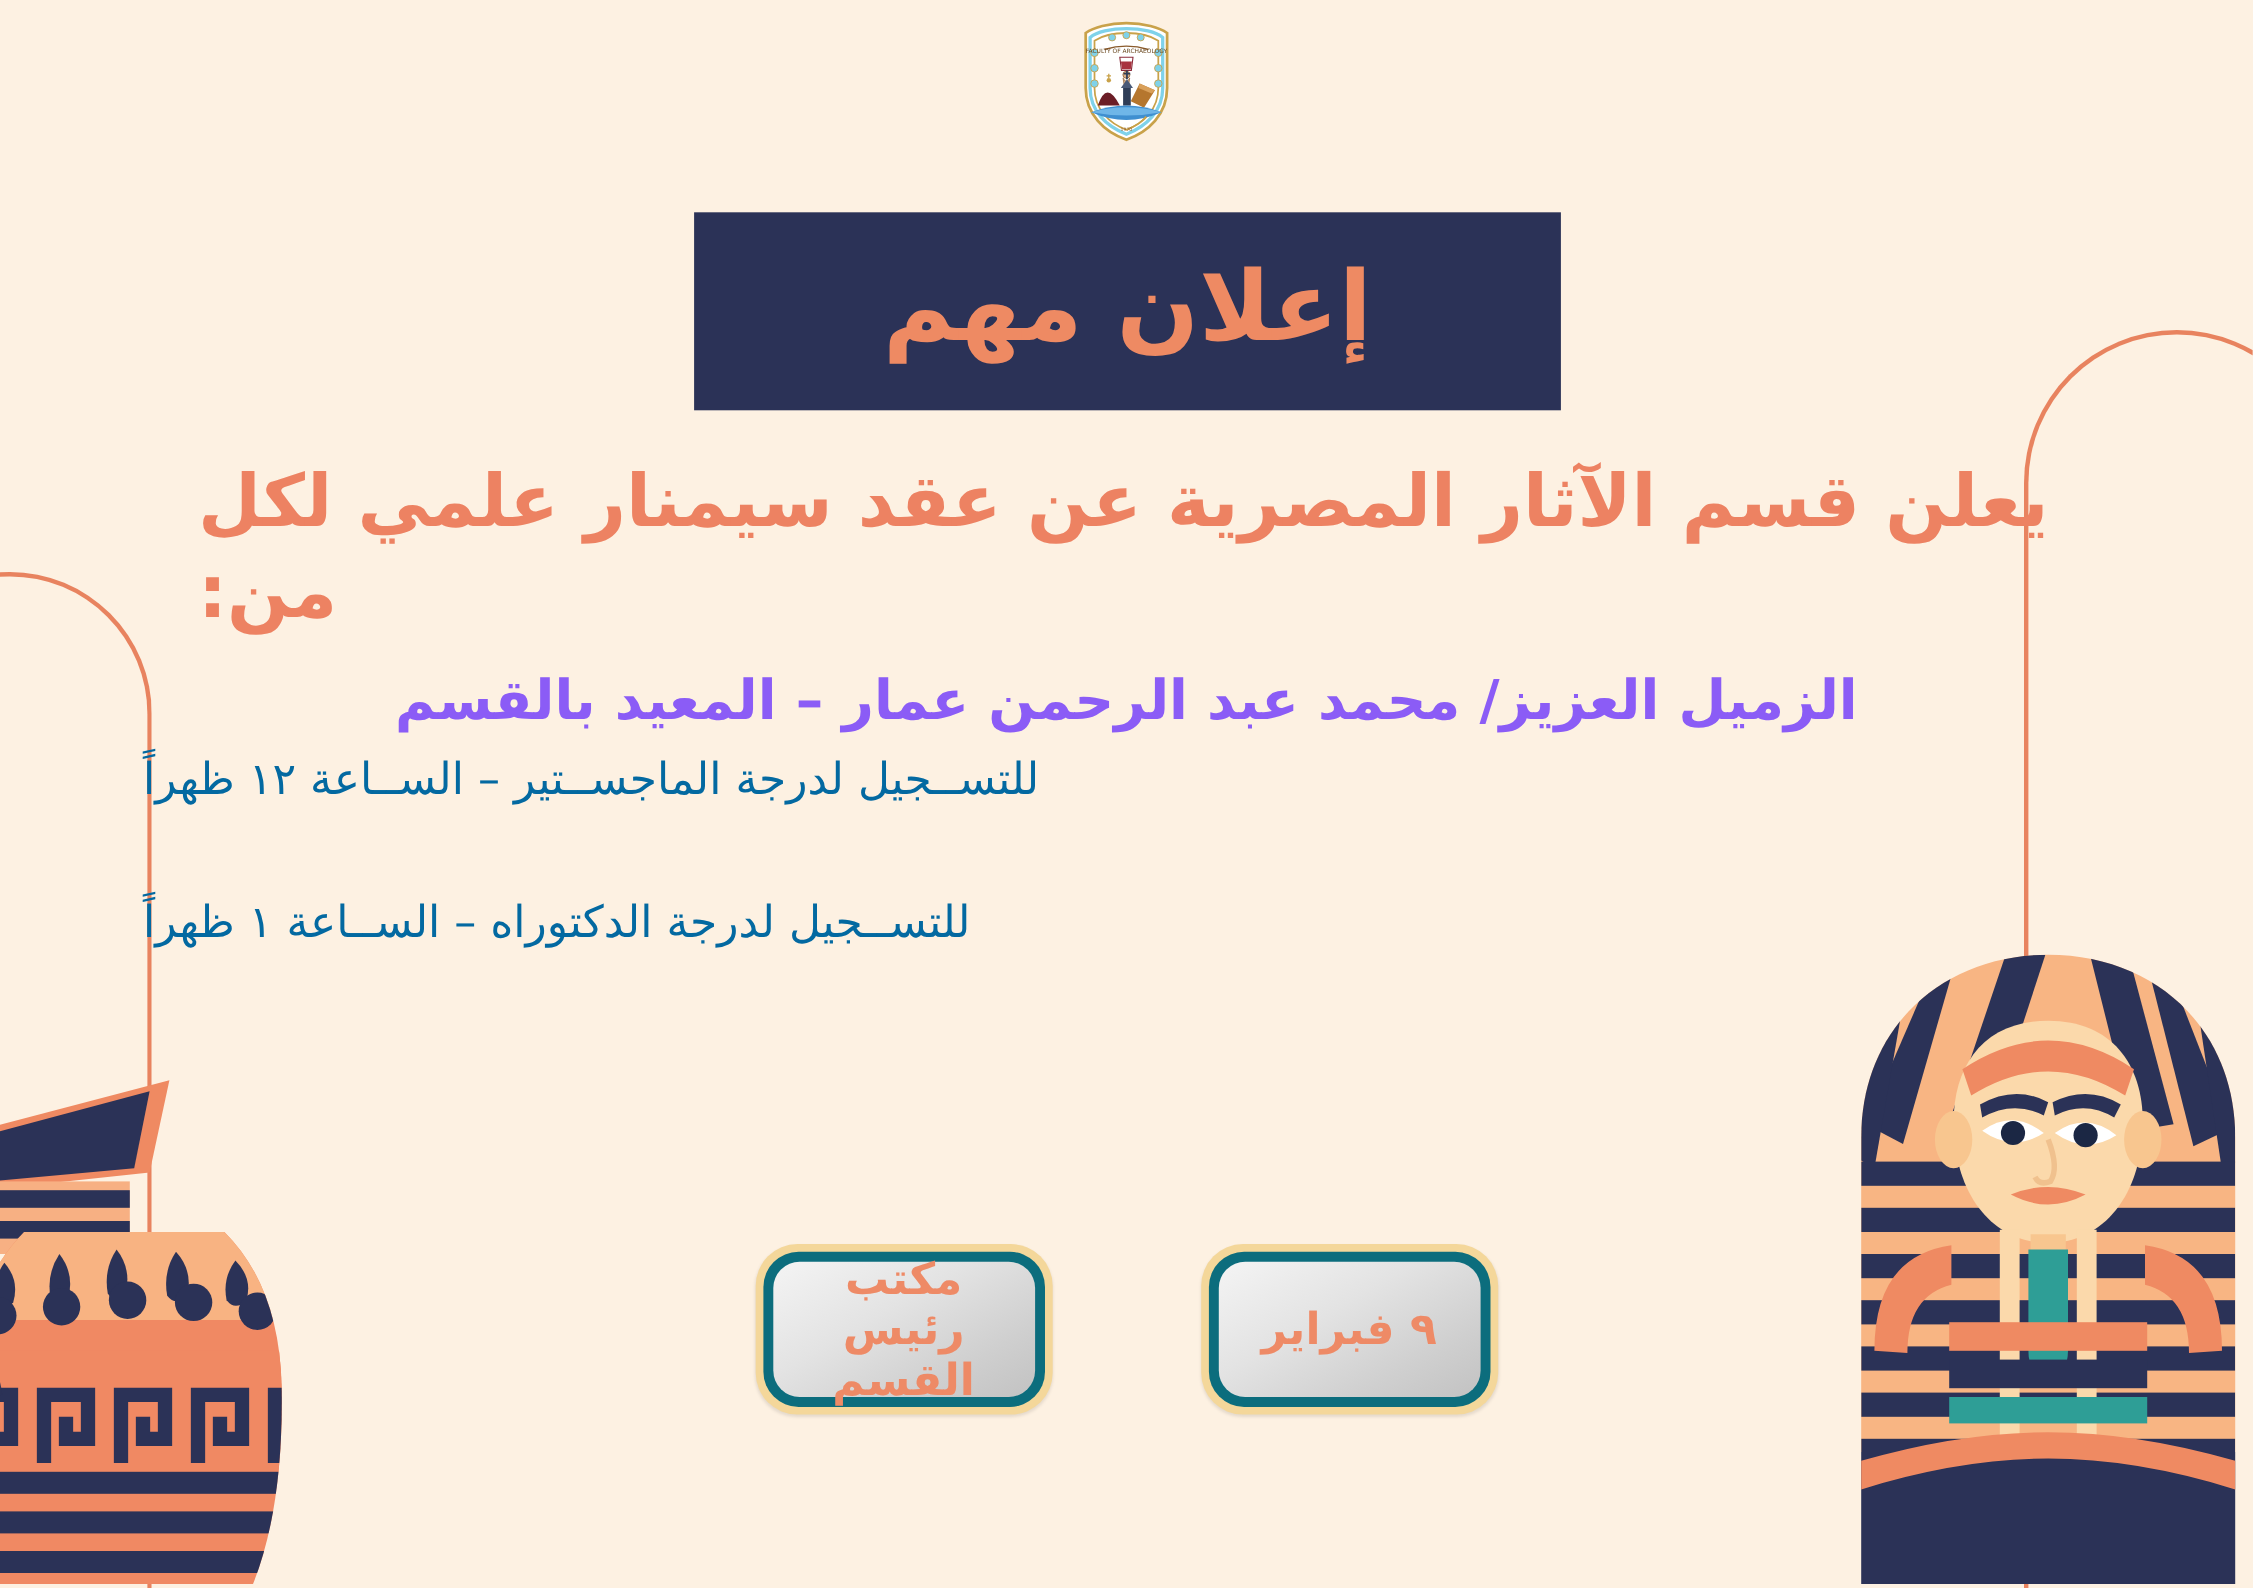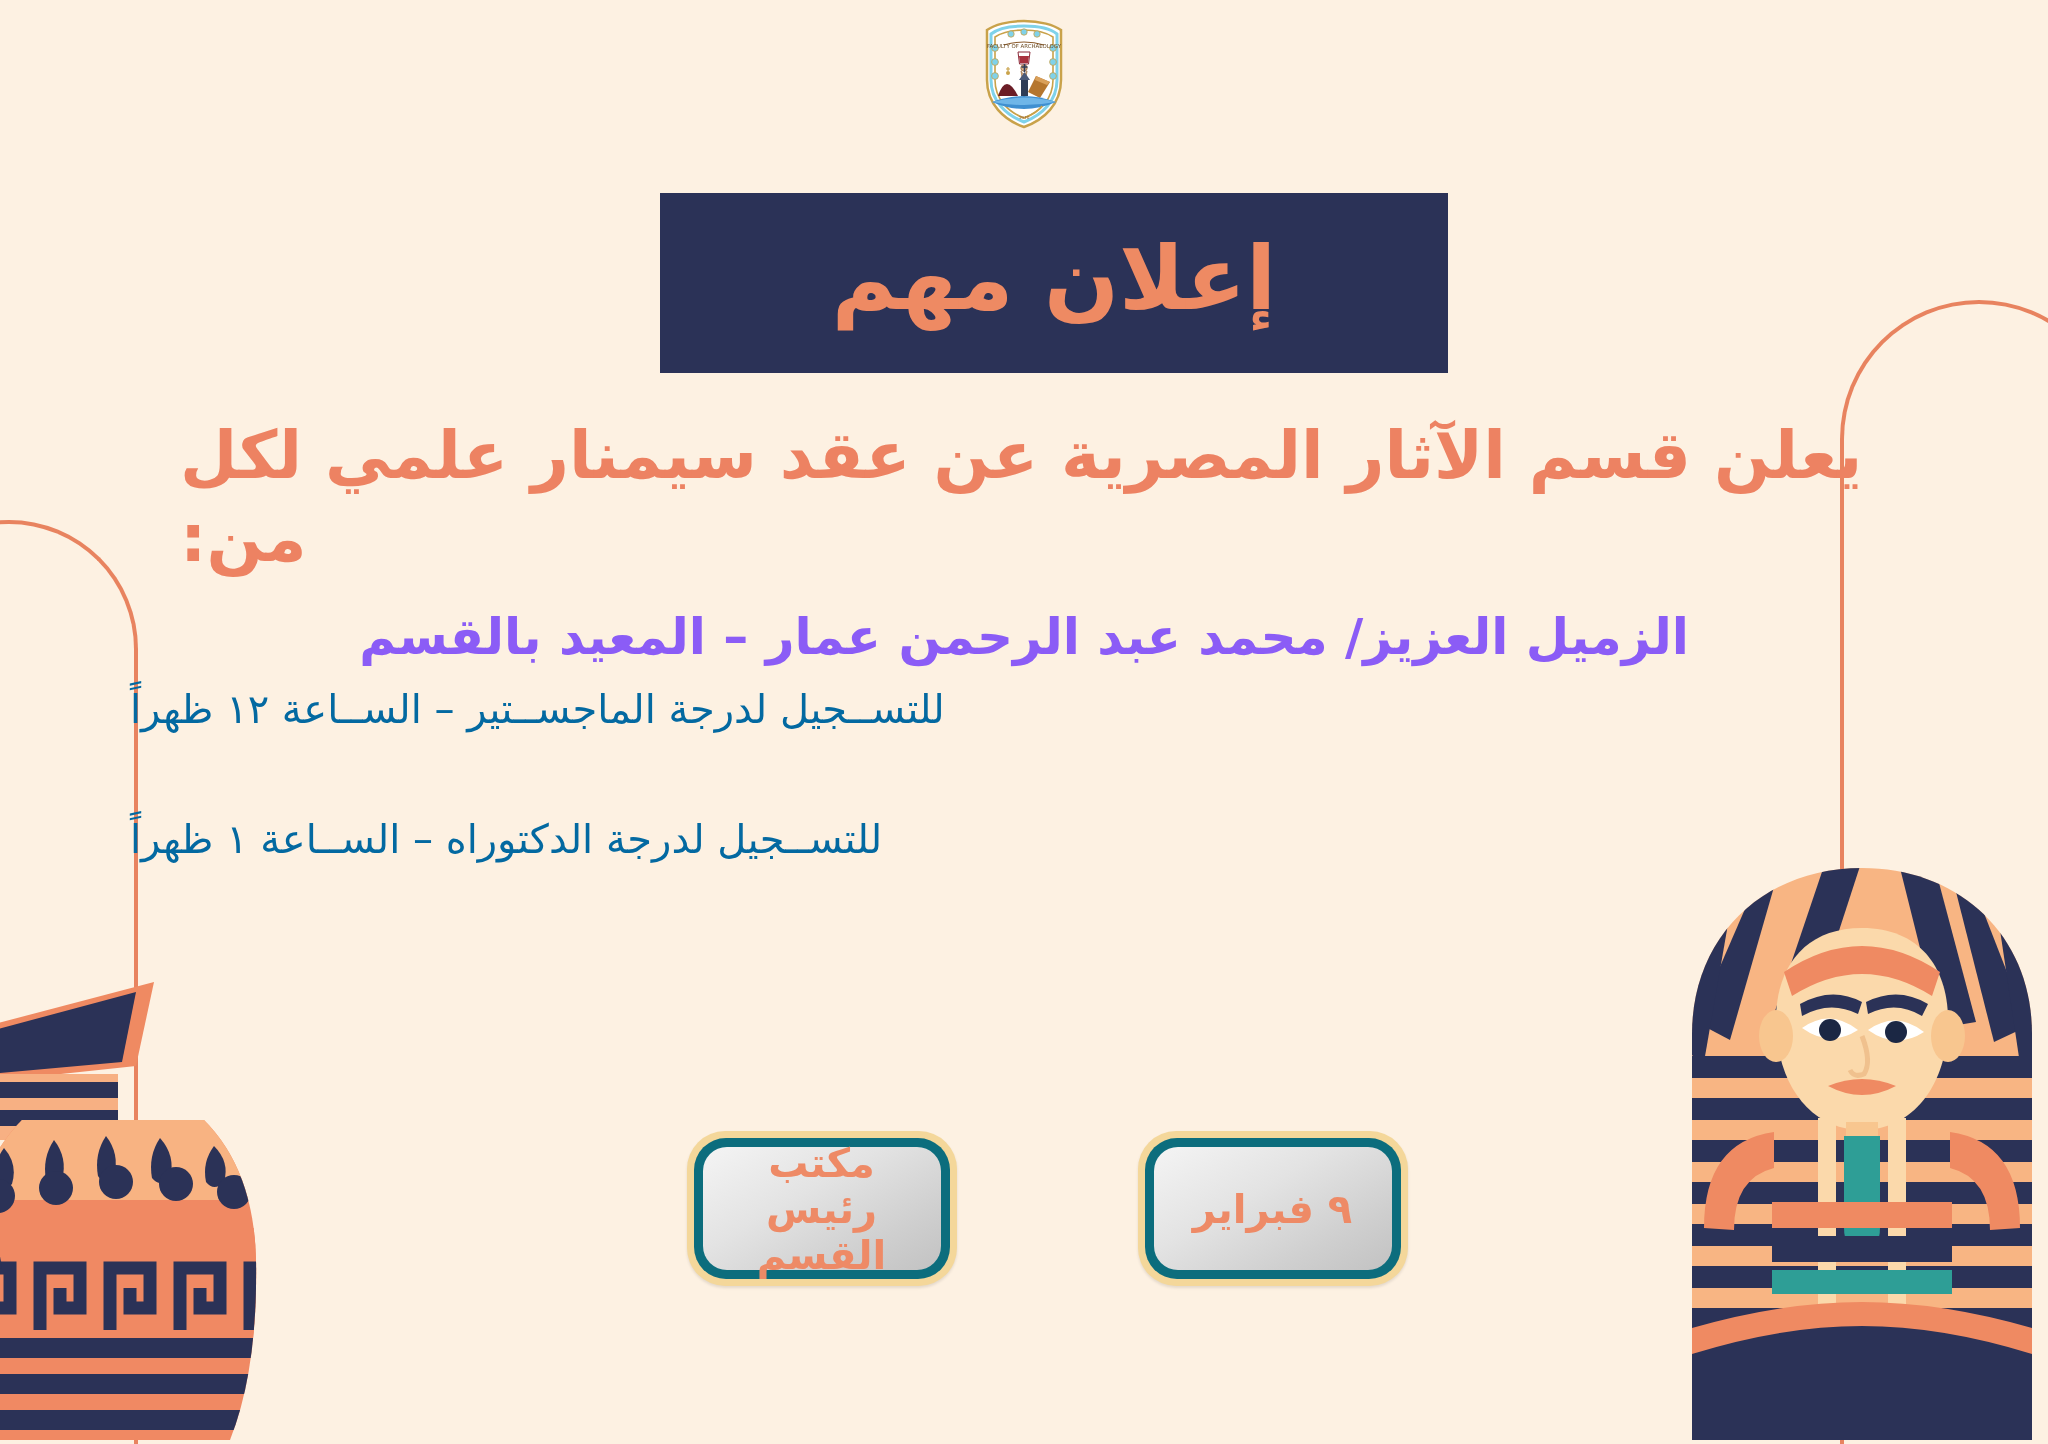--- a/index.html
+++ b/index.html
@@ -37,21 +37,21 @@
     border-top-right-radius:130px;
   }
   
   .crest-wrap{
     position:absolute;left:0;right:0;top:18px;
     display:flex;justify-content:center;
   }
   
   .banner{
     position:absolute;
-    left:660px;top:193px;
+    left:631px;top:193px;
     width:788px;height:180px;
     background:#2b3257;
     display:flex;align-items:center;justify-content:center;
   }
   .banner-text{
     color:#ee8a63;
     font-size:88px;
     font-weight:700;
     letter-spacing:2px;
     line-height:1;
@@ -108,21 +108,20 @@
     justify-content:center;
     gap:135px;
   }
   .pill{
     width:270px;height:155px;
     border-radius:38px;
     background:#f4d79a;
     padding:7px;
     box-sizing:border-box;
     box-shadow:0 2px 3px rgba(0,0,0,.10);
-    margin-left:46px;
   }
   .pill-inner{
     width:100%;height:100%;
     border-radius:32px;
     background:#0c6d7d;
     padding:9px;
     box-sizing:border-box;
   }
   .pill-face{
     width:100%;height:100%;

